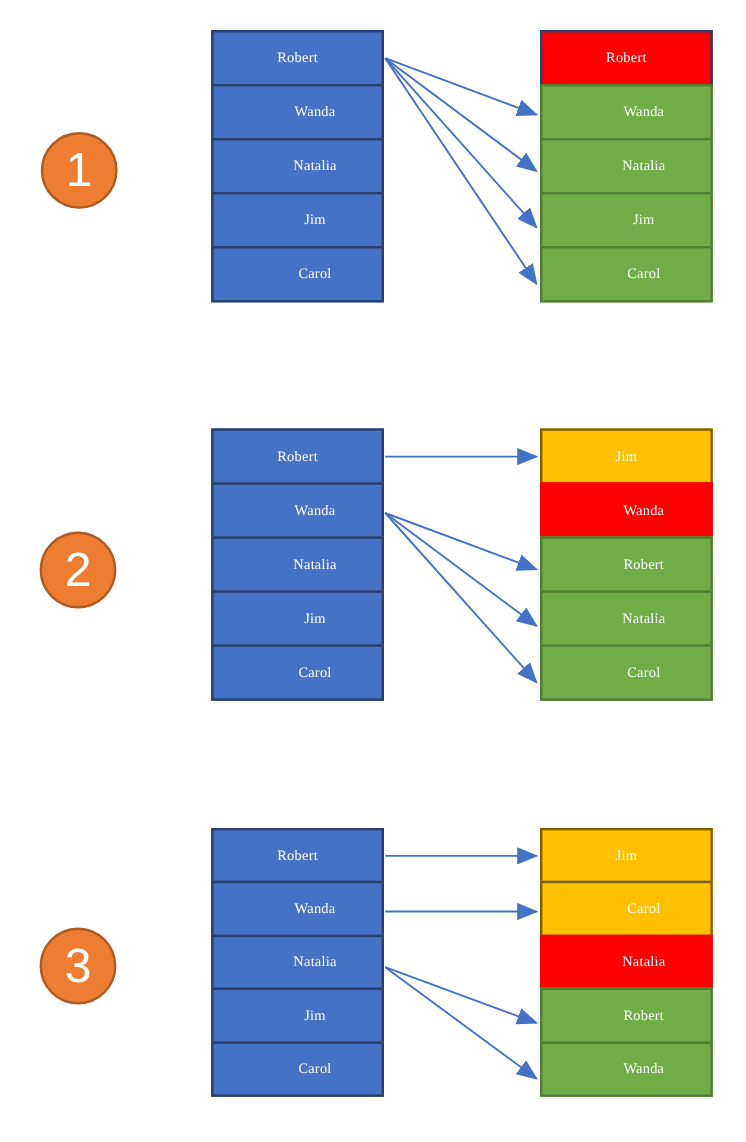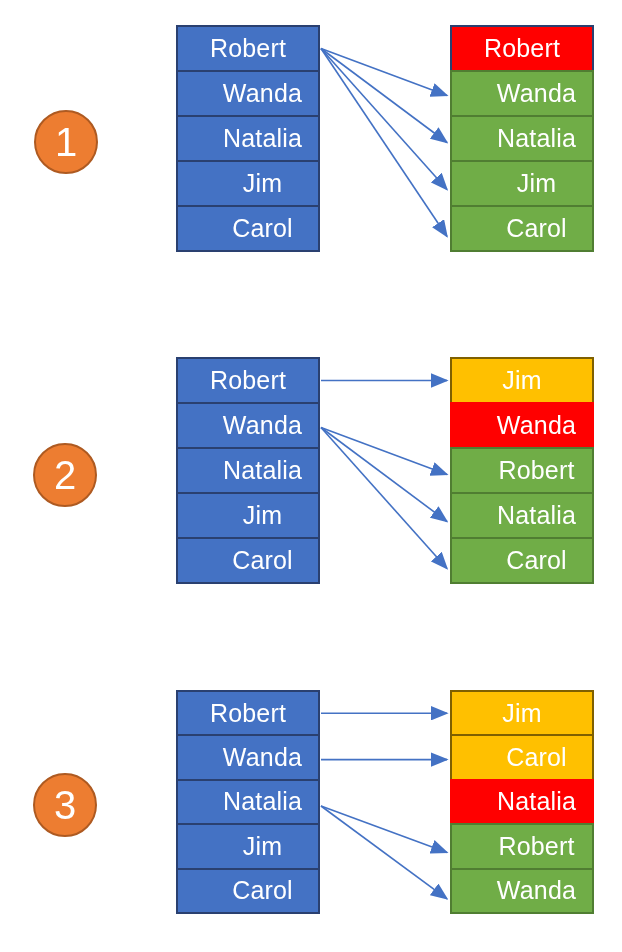--- a/index.html
+++ b/index.html
@@ -28,22 +28,23 @@
   }
   .name-list {
     position: absolute;
   }
   .list-cell {
     box-sizing: border-box;
     display: flex;
     align-items: center;
     justify-content: center;
     color: #ffffff;
-    font-size: 25px;
+    font-size: 12px;
     letter-spacing: 0.2px;
+    font-family: Liberation Serif, serif;
   }
   .list-cell + .list-cell {
     margin-top: -2px;
     padding-left: 29px;
   }
   #arrow-layer {
     position: absolute;
     left: 0;
     top: 0;
     pointer-events: none;

